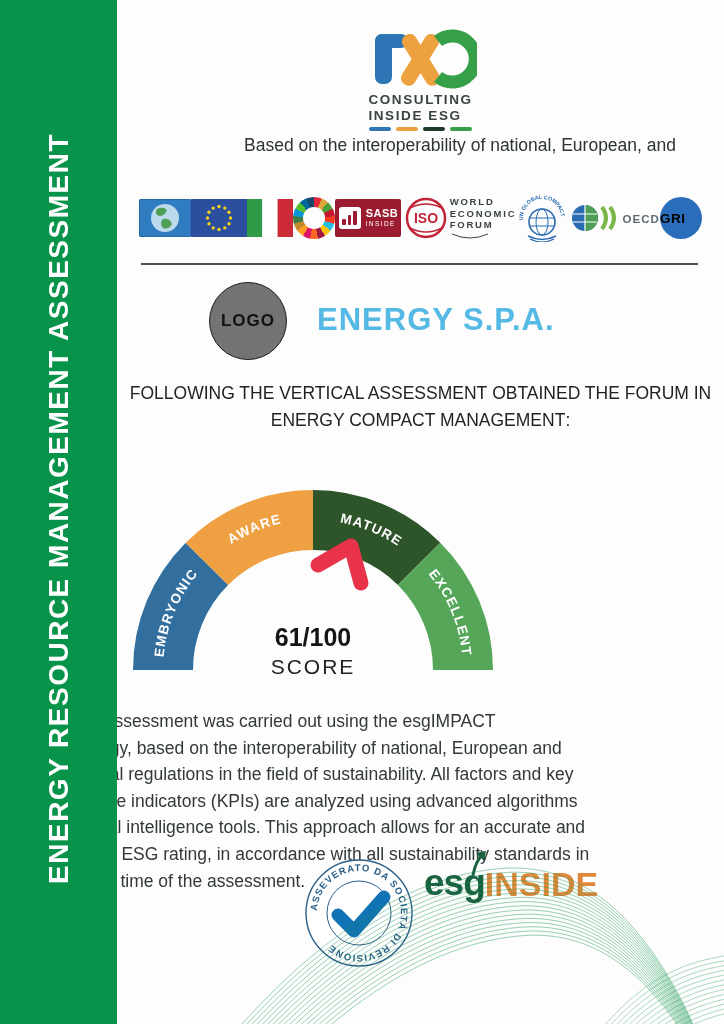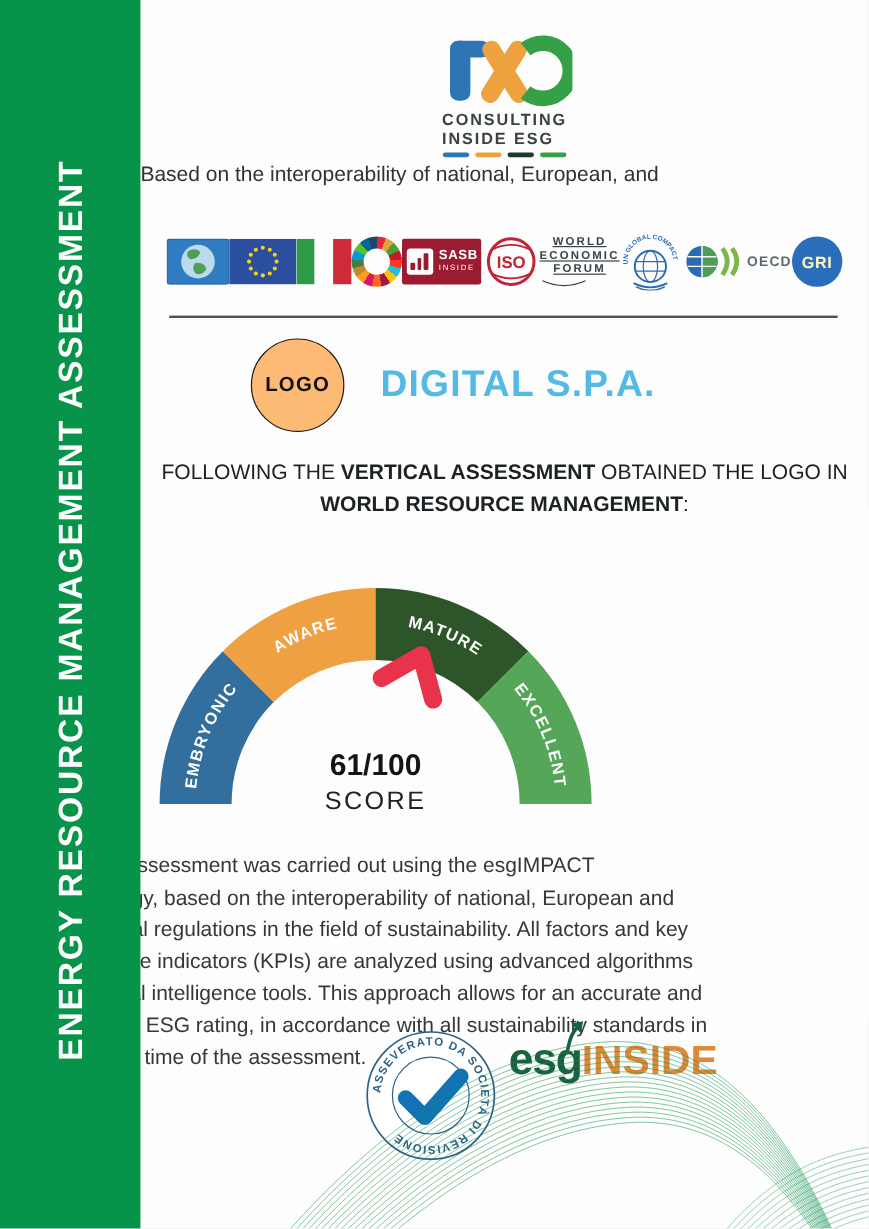--- a/index.html
+++ b/index.html
@@ -14,54 +14,54 @@
                   font-size:28px; letter-spacing:1.5px; white-space:nowrap; margin-bottom:8px; }
 
   .content { position:absolute; left:117px; top:0; width:607px; height:1024px; }
 
   
   .brand { position:absolute; left:0; top:28px; width:607px; display:flex; flex-direction:column; align-items:center; }
   .brand-lines { color:#3a4242; font-weight:700; font-size:13.5px; letter-spacing:1.6px; text-align:left; line-height:1.15; margin-top:2px; }
   .brand-bars { display:flex; gap:5px; margin-top:4px; }
   .brand-bars i { display:block; width:22px; height:3.5px; border-radius:2px; }
 
-  .subtitle { position:absolute; left:0; top:134px; width:559px; text-align:left;
+  .subtitle { position:absolute; left:0; top:134px; width:559px; text-align:right;
               font-size:17.5px; font-weight:500; color:#2e3336; line-height:1.35; }
 
   
   .logo-strip { position:absolute; left:22px; top:192px; width:563px; height:52px;
                 display:flex; align-items:center; justify-content:space-between; }
   .sdg-wheel { width:42px; height:42px; border-radius:50%; position:relative;
       background:conic-gradient(#e5243b 0 21deg,#dda63a 21deg 42deg,#4c9f38 42deg 64deg,#c5192d 64deg 85deg,#ff3a21 85deg 106deg,#26bde2 106deg 127deg,#fcc30b 127deg 148deg,#a21942 148deg 169deg,#fd6925 169deg 191deg,#dd1367 191deg 212deg,#fd9d24 212deg 233deg,#bf8b2e 233deg 254deg,#3f7e44 254deg 275deg,#0a97d9 275deg 297deg,#56c02b 297deg 318deg,#00689d 318deg 339deg,#19486a 339deg 360deg); }
   .sdg-wheel:after { content:""; position:absolute; inset:10px; background:#fcfdfc; border-radius:50%; }
   .sasb { width:66px; height:38px; background:#9b1b30; border-radius:2px; display:flex; align-items:center; justify-content:center; gap:5px; }
   .sasb-chip { width:22px; height:22px; background:#fff; border-radius:3px; display:flex; align-items:flex-end; justify-content:center; gap:2px; padding-bottom:4px; }
   .sasb-chip i { display:block; width:3.5px; background:#9b1b30; border-radius:1px; }
   .sasb-txt { color:#fff; line-height:1; }
   .sasb-txt .t1 { font-weight:800; font-size:11px; letter-spacing:.5px; }
   .sasb-txt .t2 { font-weight:500; font-size:6.5px; letter-spacing:1.4px; margin-top:2px; }
-  .wef { text-align:center; color:#3a4347; font-weight:600; font-size:9.5px; letter-spacing:1.8px; line-height:1.2; position:relative;text-decoration:underline; }
-  .gri { width:42px; height:42px; border-radius:50%; background:#2a6ebb; color:#fef9c3; font-weight:700; font-size:13.5px;
-         display:flex; align-items:center; justify-content:center; letter-spacing:.5px; }
+  .wef { text-align:left; color:#3a4347; font-weight:600; font-size:9.5px; letter-spacing:1.8px; line-height:1.2; position:relative; }
+  .gri { width:42px; height:42px; border-radius:50%; background:#2a6ebb; color:#000000; font-weight:700; font-size:13.5px;
+         display:flex; align-items:center; justify-content:flex-start; letter-spacing:.5px; }
   .oecd { display:flex; flex-direction:row; align-items:center; }
   .oecd-label { color:#5f6a70; font-weight:600; font-size:11.5px; letter-spacing:1px; margin-top:1px; }
 
   .divider { position:absolute; left:24px; top:263px; width:557px; height:0; border-top:2px solid #4c5154; }
 
   
   .company-row { position:absolute; left:0px; top:282px; width:607px; height:80px; }
   .logo-circle { position:absolute; left:92px; top:0; width:78px; height:78px; border-radius:50%;
-                 border:1.6px solid #1c1c1c; display:flex; align-items:center; justify-content:center; background:#fdba74; }
+                 border:1.6px solid #1c1c1c; display:flex; align-items:center; justify-content:center; background:#737373; }
   .logo-circle span { font-weight:700; font-size:17px; letter-spacing:1px; color:#111; }
   .company-name { position:absolute; left:200px; top:20px; width:390px; font-weight:800; font-size:31px;
                   letter-spacing:1px; color:#54b9e4; }
 
   .statement { position:absolute; left:0; top:380px; width:607px; text-align:center; font-size:17.5px;
                color:#1d2124; line-height:1.55; font-weight:500; }
-  .statement b { font-weight:700;margin-top:18px; }
+  .statement b { font-weight:400;margin-top:18px; }
 
   .gauge-wrap { position:absolute; left:118px; top:478px; width:390px; height:222px; }
 
   .description { position:absolute; left:28px; top:708px; width:566px; font-size:17.5px; line-height:1.52;
                  color:#33383b; font-weight:400; }
 
   
   .stamp { position:absolute; left:298px; top:852px; width:122px; height:122px; }
   .esg-logo { position:absolute; left:424px; top:862px; display:flex; align-items:flex-start; }
   .esg-logo .esg { font-weight:800; font-size:37px; color:#19603f; letter-spacing:-1px; position:relative; }
@@ -199,26 +199,26 @@
         <span>GRI</span>
       </div>
     </div>
 
     <div class="divider"></div>
 
     <div class="company-row">
       <div class="logo-circle">
         <span>LOGO</span>
       </div>
-      <div class="company-name">DIGITAL S.P.A.</div>
+      <div class="company-name">ENERGY S.P.A.</div>
     </div>
 
     <div class="statement">
-      <span>FOLLOWING THE </span><b>VERTICAL ASSESSMENT</b><span> OBTAINED THE LOGO IN</span><br>
-      <b>WORLD RESOURCE MANAGEMENT</b><span>:</span>
+      <span>FOLLOWING THE </span><b>VERTICAL ASSESSMENT</b><span> OBTAINED THE FORUM IN</span><br>
+      <b>ENERGY COMPACT MANAGEMENT</b><span>:</span>
     </div>
   </div>
 
   <div class="gauge-wrap">
     <svg width="390" height="222" viewBox="0 0 390 222">
       <defs>
         <path id="lblArc" d="M45,192 A150,150 0 0 1 345,192" fill="none"></path>
       </defs>
       <path d="M15,192 A180,180 0 0 1 67.7,64.7 L110.1,107.1 A120,120 0 0 0 75,192 Z" fill="#336f9e"></path>
       <path d="M67.7,64.7 A180,180 0 0 1 195,12 L195,72 A120,120 0 0 0 110.1,107.1 Z" fill="#eea043"></path>

